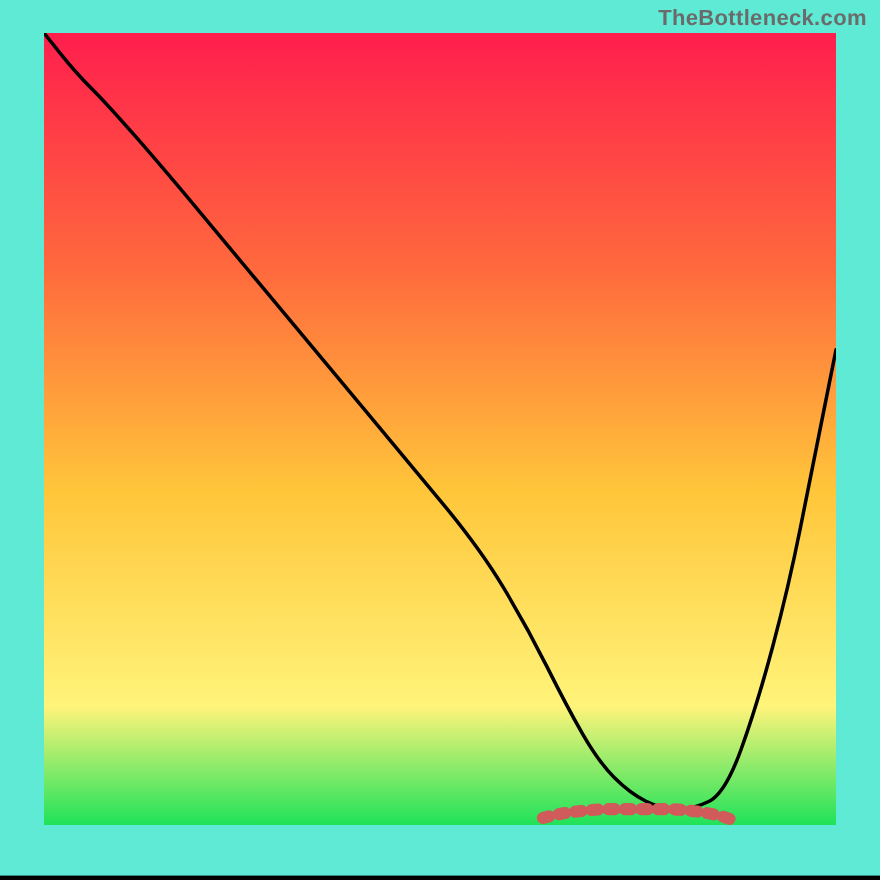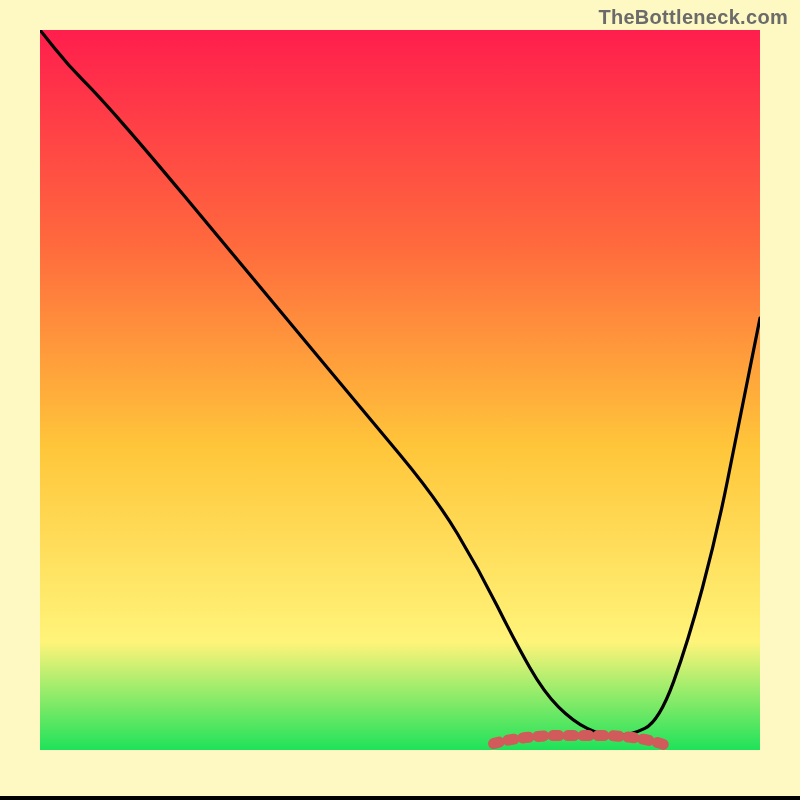--- a/index.html
+++ b/index.html
@@ -7,21 +7,21 @@
     padding: 0;
     width: 800px;
     height: 800px;
     background: #000000;
     overflow: hidden;
   }
   .outer {
     position: relative;
     width: 800px;
     height: 796px;
-    background: #fef9c3;
+    background: #5eead4;
   }
   .watermark {
     position: absolute;
     top: 6px;
     right: 12px;
     font-family: Arial, Helvetica, sans-serif;
     font-size: 20px;
     font-weight: 600;
     color: #6b6b6b;
     letter-spacing: 0.3px;

